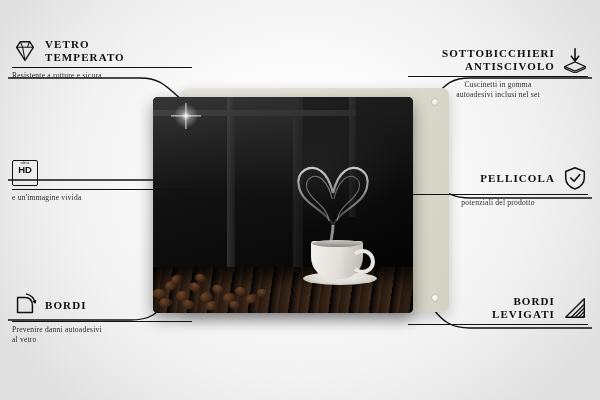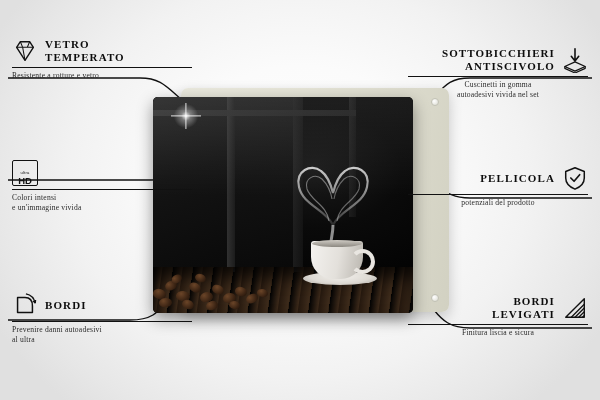--- a/index.html
+++ b/index.html
@@ -11,21 +11,21 @@
   .feat.left .row{justify-content:flex-start;}
   .feat.right .row{justify-content:flex-end;}
   .ttl{font-size:11px;font-weight:bold;letter-spacing:1.1px;color:#0d0d0d;
        line-height:13px;text-transform:uppercase;font-family:"Liberation Serif",serif;}
   .feat.right .ttl{text-align:right;}
   .rule{height:1px;background:#111;margin:3px 0 3px 0;}
   .sub{font-size:7.6px;color:#2a2a2a;line-height:10px;letter-spacing:.2px;}
   .feat.right .sub{text-align:center;}
   .ico{flex:0 0 auto;width:26px;height:26px;display:block;}
   .hdbadge{flex:0 0 auto;width:24px;height:24px;border:1.4px solid #111;border-radius:2px;
-    display:flex;flex-direction:column;align-items:center;justify-content:flex-end;line-height:1;}
+    display:flex;flex-direction:column;align-items:center;justify-content:flex-start;line-height:1;}
   .hdbadge .u{font-size:4.2px;letter-spacing:.2px;color:#111;font-family:"Liberation Sans",sans-serif;}
   .hdbadge .h{font-size:9.5px;font-weight:bold;color:#111;font-family:"Liberation Sans",sans-serif;}
   svg.lines{position:absolute;left:0;top:0;width:600px;height:400px;pointer-events:none;}
   
   #product{position:absolute;left:153px;top:88px;width:296px;height:232px;}
   #backpanel{position:absolute;left:28px;top:0;width:268px;height:224px;border-radius:7px;
      background:linear-gradient(100deg,#e9e8dd 0%,#e4e3d6 40%,#dcdbcd 72%,#d2d1c2 100%);
      box-shadow:0 5px 14px rgba(0,0,0,.20);}
   .pad{position:absolute;width:6px;height:6px;border-radius:50%;
      background:radial-gradient(circle at 35% 35%,#ffffff,#dadad0);border:.5px solid #c2c2b5;}
@@ -154,66 +154,65 @@
       <svg class="ico" viewBox="0 0 28 28">
         <path d="M5,10 L9,4 L19,4 L23,10 L14,24 Z" fill="none" stroke="#111" stroke-width="1.5" stroke-linejoin="round"></path>
         <path d="M5,10 L23,10 M9,4 L11.5,10 L14,24 M19,4 L16.5,10" fill="none" stroke="#111" stroke-width="1.1"></path>
       </svg>
       <div>
         <div class="ttl">VETRO</div>
         <div class="ttl">TEMPERATO</div>
       </div>
     </div>
     <div class="rule"></div>
-    <div class="sub">Resistente a rotture e vetro</div>
+    <div class="sub">Resistente a rotture e sicura</div>
   </div>
 
   <div class="feat left" style="left:12px;top:160px;">
     <div class="row">
       <div class="hdbadge">
         <span class="u">ultra</span>
         <span class="h">HD</span>
       </div>
     </div>
     <div class="rule"></div>
-    <div class="sub">Colori intensi</div>
     <div class="sub">e un'immagine vivida</div>
   </div>
 
   <div class="feat left" style="left:12px;top:292px;">
     <div class="row">
       <svg class="ico" viewBox="0 0 28 28">
         <path d="M6,6 L14,6 C19.5,6 22,9 22,15 L22,22 L6,22 Z" fill="none" stroke="#111" stroke-width="1.6" stroke-linejoin="round"></path>
         <path d="M15,2 C20,3 24,7 25,12" fill="none" stroke="#111" stroke-width="1.4"></path>
         <path d="M25,12 L22.6,9.6 M25,12 L25.4,8.6" fill="none" stroke="#111" stroke-width="1.4"></path>
       </svg>
       <div>
         <div class="ttl">BORDI</div>
       </div>
     </div>
     <div class="rule"></div>
     <div class="sub">Prevenire danni autoadesivi</div>
-    <div class="sub">al ultra</div>
+    <div class="sub">al vetro</div>
   </div>
 
   <div class="feat right" style="left:408px;top:47px;">
     <div class="row">
       <div>
         <div class="ttl">SOTTOBICCHIERI</div>
         <div class="ttl">ANTISCIVOLO</div>
       </div>
       <svg class="ico" viewBox="0 0 28 28">
         <path d="M14,2 L14,13 M14,15 L10,10 M14,15 L18,10" fill="none" stroke="#111" stroke-width="1.7" stroke-linecap="round"></path>
         <path d="M14,16 L25,21 L14,26 L3,21 Z" fill="none" stroke="#111" stroke-width="1.4" stroke-linejoin="round"></path>
         <path d="M3,21 L3,23 L14,28 L25,23 L25,21" fill="none" stroke="#111" stroke-width="1.3" stroke-linejoin="round"></path>
       </svg>
     </div>
     <div class="rule"></div>
     <div class="sub">Cuscinetti in gomma</div>
-    <div class="sub">autoadesivi vivida nel set</div>
+    <div class="sub">autoadesivi inclusi nel set</div>
   </div>
 
   <div class="feat right" style="left:408px;top:165px;">
     <div class="row">
       <div>
         <div class="ttl">PELLICOLA</div>
       </div>
       <svg class="ico" viewBox="0 0 28 28">
         <path d="M14,3 L24,7 L24,14 C24,20 19,24 14,26 C9,24 4,20 4,14 L4,7 Z" fill="none" stroke="#111" stroke-width="1.6" stroke-linejoin="round"></path>
         <path d="M9.5,14 L13,17.5 L19,10.5" fill="none" stroke="#111" stroke-width="1.8" stroke-linecap="round" stroke-linejoin="round"></path>
@@ -228,16 +227,15 @@
       <div>
         <div class="ttl">BORDI</div>
         <div class="ttl">LEVIGATI</div>
       </div>
       <svg class="ico" viewBox="0 0 28 28">
         <path d="M4,24 L24,4 L24,24 Z" fill="none" stroke="#111" stroke-width="1.5" stroke-linejoin="round"></path>
         <path d="M10,24 L24,10 M14,24 L24,14 M18,24 L24,18 M22,24 L24,22" fill="none" stroke="#111" stroke-width="1.4"></path>
       </svg>
     </div>
     <div class="rule"></div>
-    <div class="sub">Finitura liscia e sicura</div>
   </div>
 
 </div>
 
 </body></html>

